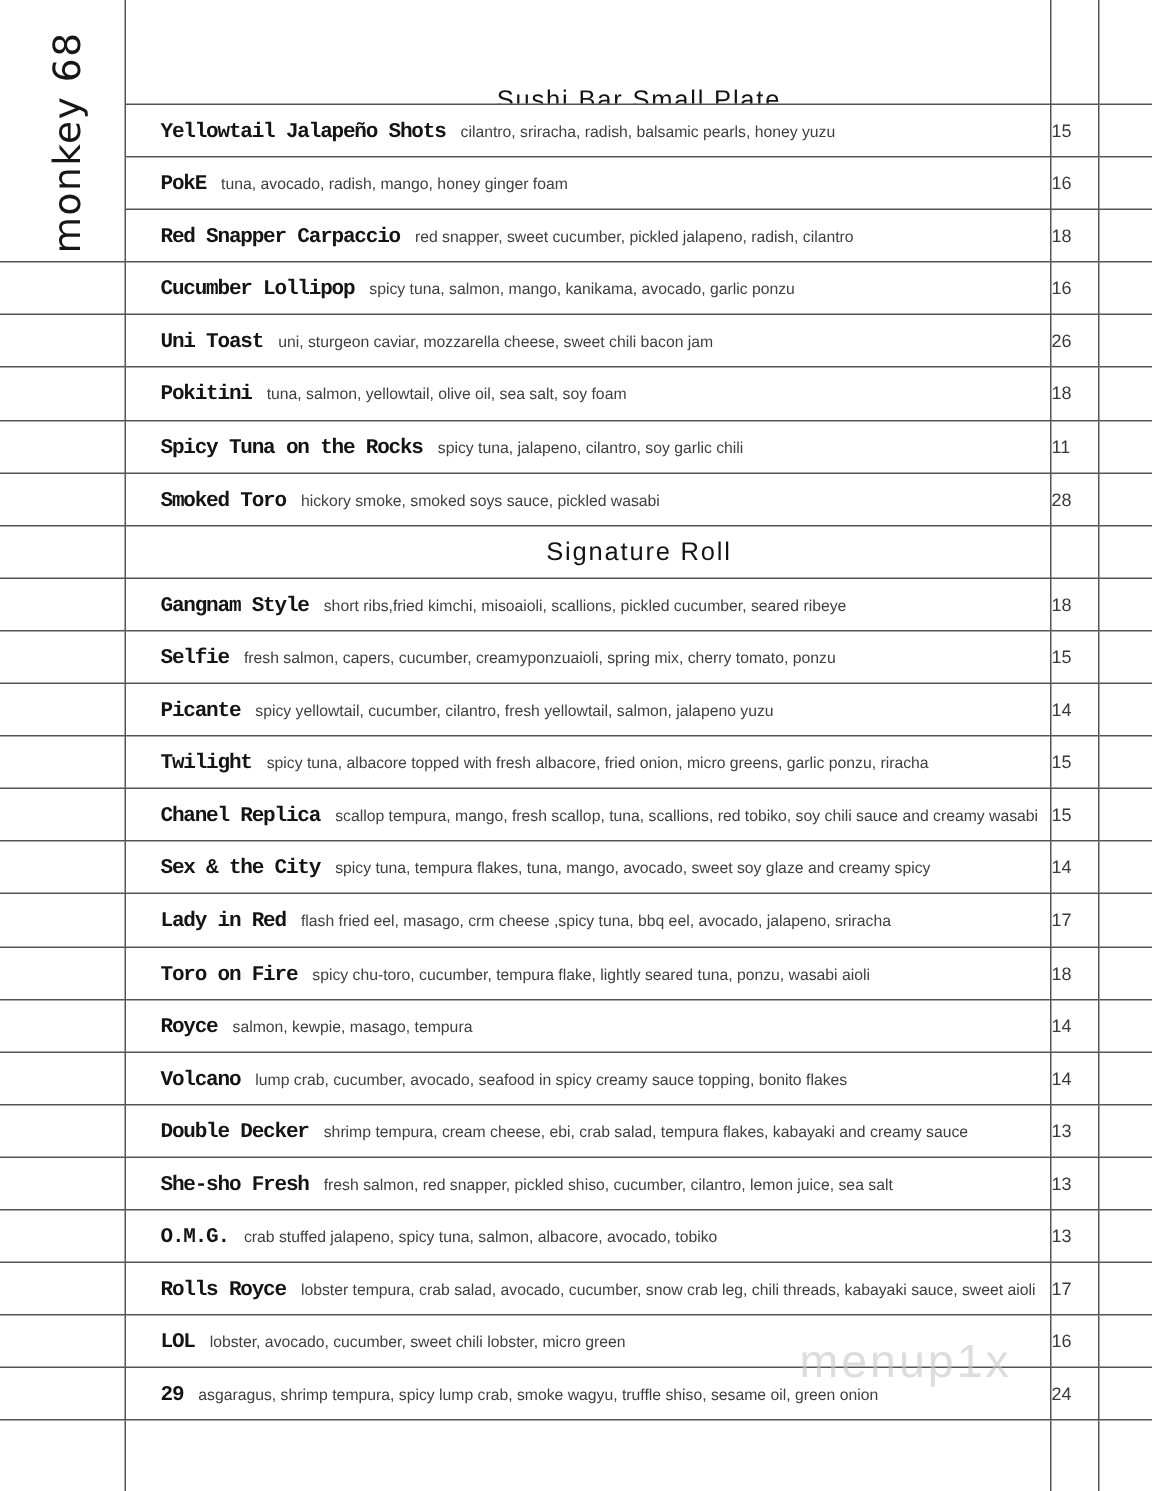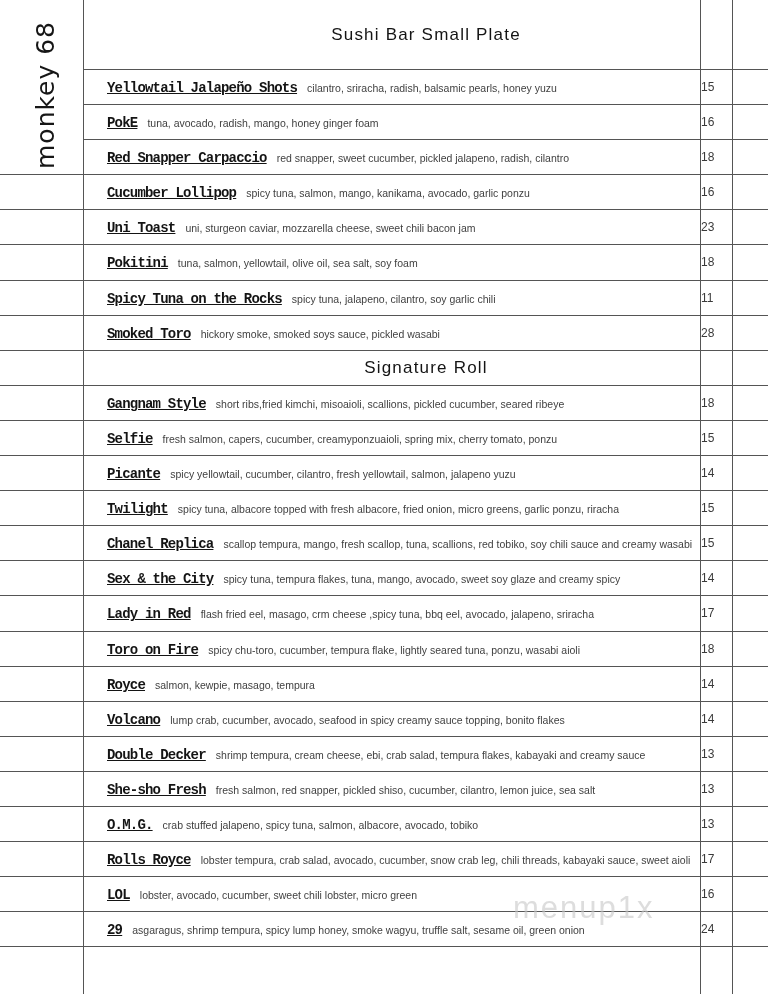--- a/index.html
+++ b/index.html
@@ -15,46 +15,46 @@
   }
   .cell{box-sizing:border-box;min-width:0;}
   .gutter{border-right:1px solid var(--line);}
   .gutter.lined{border-bottom:1px solid var(--line);}
   .main{
     border-bottom:1px solid var(--line);
     line-height:34px;padding-left:23px;
     white-space:nowrap;overflow:hidden;
   }
   .main.center{padding-left:0;text-align:center;}
-  .main.tall{line-height:69px;}
+  .main.tall{line-height:69px;margin-top:32px;}
   .price{
     border-left:1px solid var(--line);border-right:1px solid var(--line);
     border-bottom:1px solid var(--line);
     line-height:34px;font-size:12px;color:var(--pricec);
   }
   .right{border-bottom:1px solid var(--line);}
   .nb{border-bottom:none !important;}
   .section-title{
     font-size:17px;letter-spacing:1.2px;color:var(--ink);
     margin-left:68px;
   }
   .name{
     font-family:"Liberation Mono",monospace;font-weight:bold;
-    font-size:14px;letter-spacing:-0.8px;color:var(--ink);margin-right:10px;text-decoration:underline;
+    font-size:14px;letter-spacing:-0.8px;color:var(--ink);margin-right:10px;
   }
   .desc{font-size:10.5px;color:var(--desc);text-align:right;}
   .brand{
     position:absolute;top:95px;left:45px;
     transform:translate(-50%,-50%) rotate(-90deg);
     font-family:"DejaVu Sans",sans-serif;
     font-size:25px;letter-spacing:1px;color:#161616;white-space:nowrap;
     z-index:2;
   }
   .watermark{
-    position:absolute;left:513px;top:890px;z-index:3;
+    position:absolute;left:533px;top:890px;z-index:3;
     font-size:31px;letter-spacing:2px;color:var(--wm);opacity:.6;
     font-family:"Liberation Sans",sans-serif;
   }
 </style>
 </head>
 <body>
 
 <div class="page" style="--line: #555555; --ink: #141414; --desc: #3f3f3f; --pricec: #3a3a3a; --wm: #c7c7c7;">
   <div class="brand">monkey 68</div>
   <div class="grid">
@@ -73,21 +73,21 @@
       <div class="cell gutter lined"></div>
       <div class="cell main"><span class="name">Red Snapper Carpaccio</span><span class="desc">red snapper, sweet cucumber, pickled jalapeno, radish, cilantro</span></div>
       <div class="cell price"><span>18</span></div>
       <div class="cell right"></div>
       <div class="cell gutter lined"></div>
       <div class="cell main"><span class="name">Cucumber Lollipop</span><span class="desc">spicy tuna, salmon, mango, kanikama, avocado, garlic ponzu</span></div>
       <div class="cell price"><span>16</span></div>
       <div class="cell right"></div>
       <div class="cell gutter lined"></div>
       <div class="cell main"><span class="name">Uni Toast</span><span class="desc">uni, sturgeon caviar, mozzarella cheese, sweet chili bacon jam</span></div>
-      <div class="cell price"><span>23</span></div>
+      <div class="cell price"><span>26</span></div>
       <div class="cell right"></div>
       <div class="cell gutter lined"></div>
       <div class="cell main"><span class="name">Pokitini</span><span class="desc">tuna, salmon, yellowtail, olive oil, sea salt, soy foam</span></div>
       <div class="cell price"><span>18</span></div>
       <div class="cell right"></div>
       <div class="cell gutter lined"></div>
       <div class="cell main"><span class="name">Spicy Tuna on the Rocks</span><span class="desc">spicy tuna, jalapeno, cilantro, soy garlic chili</span></div>
       <div class="cell price"><span>11</span></div>
       <div class="cell right"></div>
       <div class="cell gutter lined"></div>
@@ -152,21 +152,21 @@
       <div class="cell right"></div>
       <div class="cell gutter lined"></div>
       <div class="cell main"><span class="name">Rolls Royce</span><span class="desc">lobster tempura, crab salad, avocado, cucumber, snow crab leg, chili threads, kabayaki sauce, sweet aioli</span></div>
       <div class="cell price"><span>17</span></div>
       <div class="cell right"></div>
       <div class="cell gutter lined"></div>
       <div class="cell main"><span class="name">LOL</span><span class="desc">lobster, avocado, cucumber, sweet chili lobster, micro green</span></div>
       <div class="cell price"><span>16</span></div>
       <div class="cell right"></div>
       <div class="cell gutter lined"></div>
-      <div class="cell main"><span class="name">29</span><span class="desc">asgaragus, shrimp tempura, spicy lump honey, smoke wagyu, truffle salt, sesame oil, green onion</span></div>
+      <div class="cell main"><span class="name">29</span><span class="desc">asgaragus, shrimp tempura, spicy lump crab, smoke wagyu, truffle shiso, sesame oil, green onion</span></div>
       <div class="cell price"><span>24</span></div>
       <div class="cell right"></div>
       <div class="cell gutter"></div>
       <div class="cell main nb"></div>
       <div class="cell price nb"></div>
       <div class="cell right nb"></div>
     </div>
   <div class="watermark">menup1x</div>
 </div>
 

